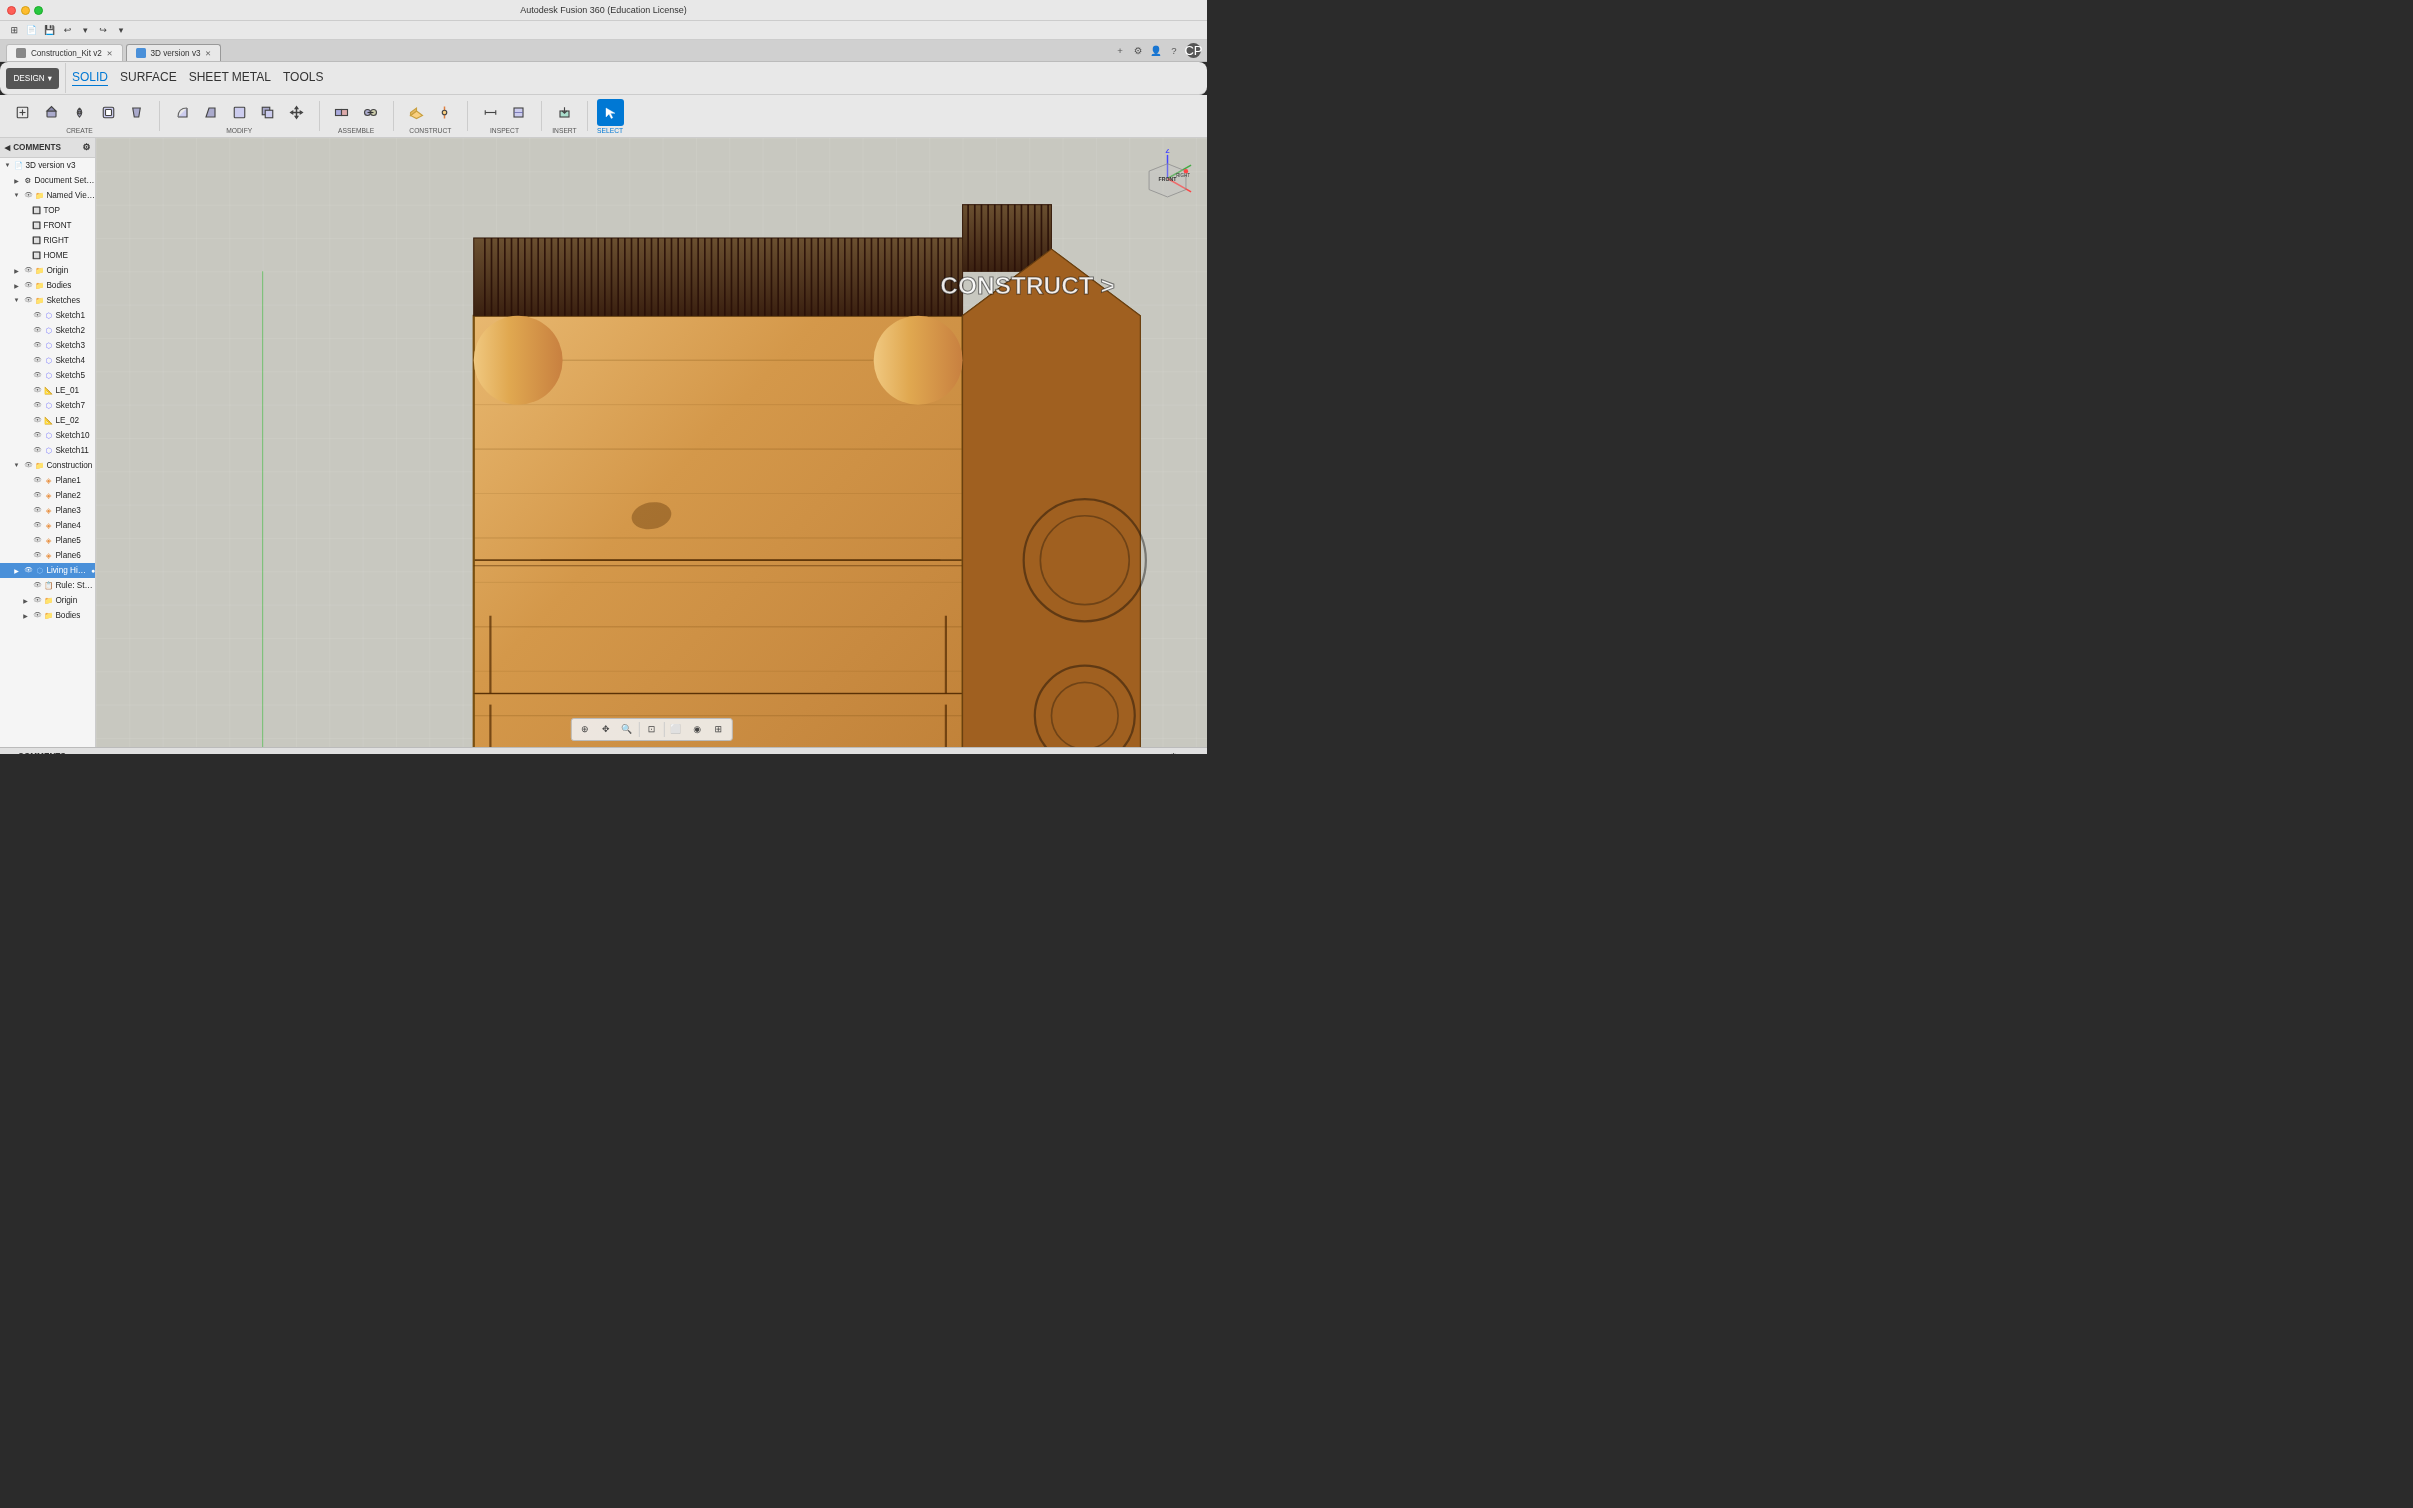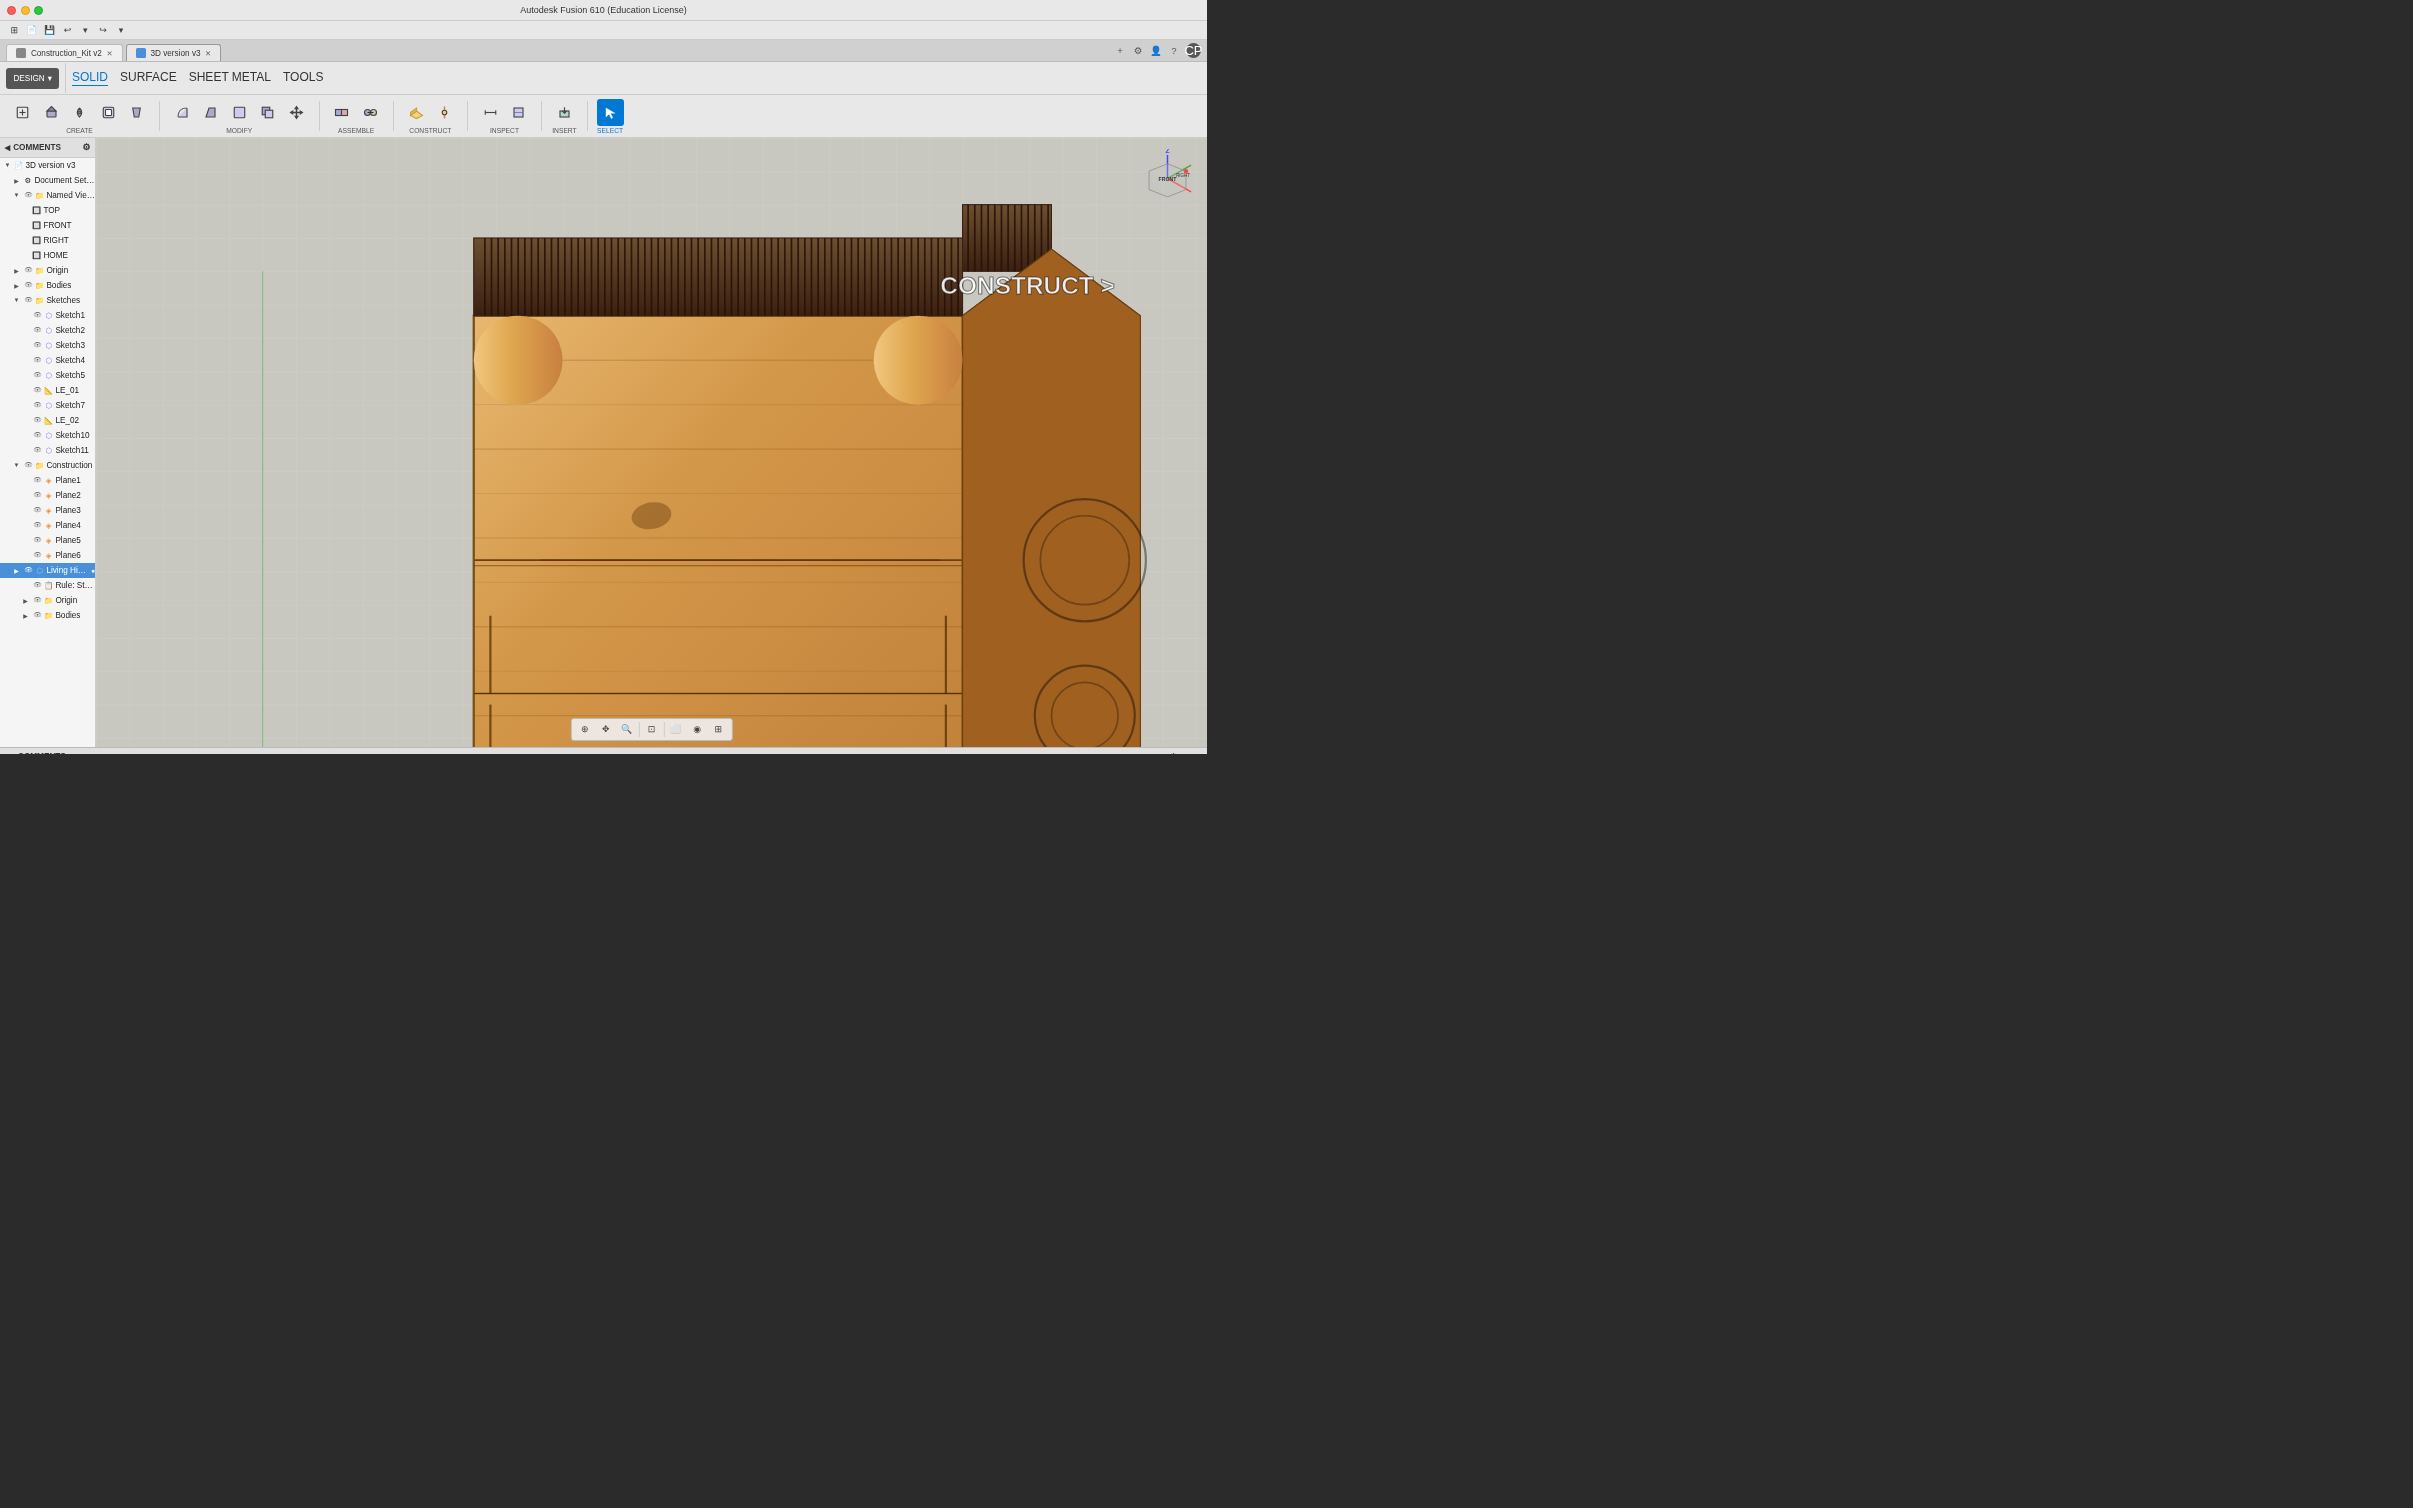--- a/index.html
+++ b/index.html
@@ -418,21 +418,21 @@
   </style>
 </head>
 <body>
 
 <div class="title-bar">
   <div class="traffic-lights">
     <div class="traffic-light tl-close"></div>
     <div class="traffic-light tl-min"></div>
     <div class="traffic-light tl-max"></div>
   </div>
-  <span class="title-bar-title">Autodesk Fusion 610 (Education License)</span>
+  <span class="title-bar-title">Autodesk Fusion 360 (Education License)</span>
 </div>
 
 <div class="top-toolbar">
   <div class="top-toolbar-btn">⊞</div>
   <div class="top-toolbar-btn">📄</div>
   <div class="top-toolbar-btn">💾</div>
   <div class="top-toolbar-btn">↩</div>
   <div class="top-toolbar-btn">▾</div>
   <div class="top-toolbar-btn">↪</div>
   <div class="top-toolbar-btn">▾</div>
@@ -451,21 +451,21 @@
   </div>
   <div class="tab-bar-right">
     <div class="tab-bar-icon">+</div>
     <div class="tab-bar-icon">⚙</div>
     <div class="tab-bar-icon">👤</div>
     <div class="tab-bar-icon">?</div>
     <div class="tab-bar-icon" style="background:#555;color:white;border-radius:50%;width:15px;height:15px;font-size:13px;display:flex;align-items:center;justify-content:center;">CP</div>
   </div>
 </div>
 
-<div class="toolbar" style="height:21px;padding:16px 6px;">
+<div class="toolbar" style="height:21px;padding:16px 6px;border-radius:8px;">
   <div class="toolbar-design-btn">
     <span>DESIGN</span>
     <span>▾</span>
   </div>
   <div class="toolbar-divider"></div>
   <div class="toolbar-tabs">
     <span class="toolbar-tab active">SOLID</span>
     <span class="toolbar-tab">SURFACE</span>
     <span class="toolbar-tab">SHEET METAL</span>
     <span class="toolbar-tab">TOOLS</span>

